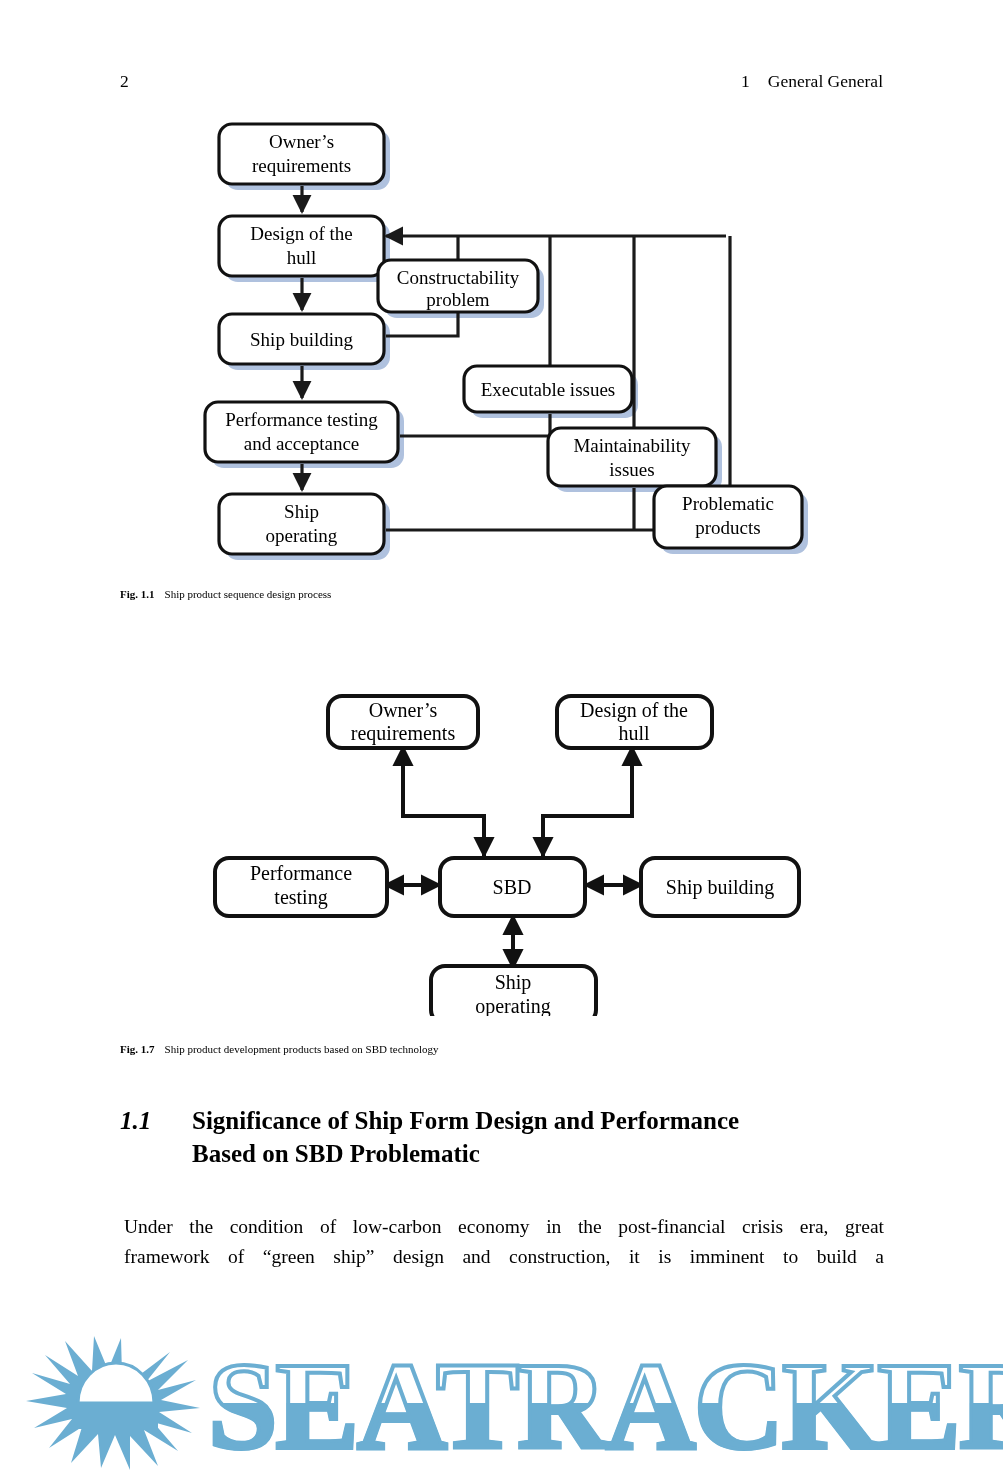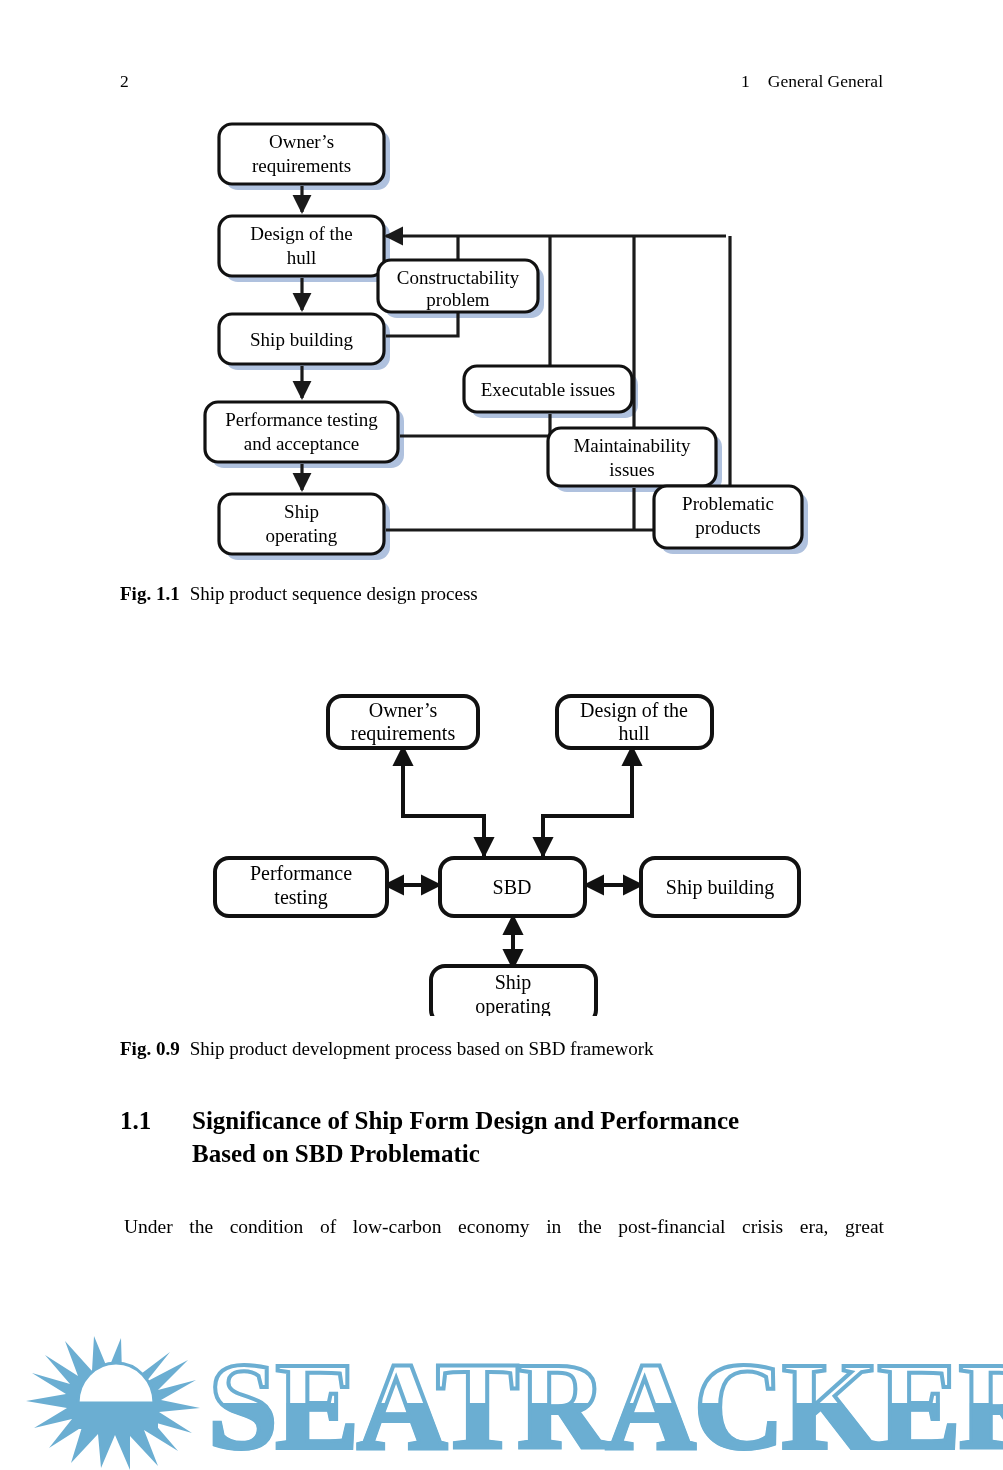--- a/index.html
+++ b/index.html
@@ -40,21 +40,21 @@
   .running-head .chapline { display: flex; }
   .running-head .chapline .chapnum { margin-right: 18px; }
 
   
   .figure-wrap { position: absolute; }
   .fig-svg { display: block; }
 
   .caption {
     position: absolute;
     left: 120px;
-    font-size: 19px;
+    font-size: 11px;
     line-height: 20px;
     white-space: nowrap;
   }
   .caption .cap-label {
     font-weight: bold;
     margin-right: 10px;
   }
 
   
   .section-heading {
@@ -64,20 +64,21 @@
     width: 790px;
     font-weight: bold;
     font-size: 25px;
     line-height: 33px;
     display: flex;
     align-items: flex-start;
   }
   .section-heading .sec-num {
     width: 72px;
     flex: 0 0 72px;
+    font-style: italic;
   }
   .section-heading .sec-title {
     flex: 1 1 auto;
   }
   .section-heading .sec-title .ln { display: block; }
 
   
   .body-copy {
     position: absolute;
     left: 120px;
@@ -259,34 +260,35 @@
 
         <text x="525" y="208">Ship building</text>
 
         <text x="318" y="303">Ship</text>
         <text x="318" y="327">operating</text>
       </g>
     </svg>
   </div>
 
   <div class="caption" style="top:1039px;">
-    <span class="cap-label">Fig. 0.9</span><span>Ship product development process based on SBD framework</span>
+    <span class="cap-label">Fig. 1.7</span><span>Ship product development products based on SBD technology</span>
   </div>
 
   <div class="section-heading">
     <span class="sec-num">1.1</span>
     <span class="sec-title">
       <span class="ln">Significance of Ship Form Design and Performance</span>
       <span class="ln">Based on SBD Problematic</span>
     </span>
   </div>
 
   <div class="body-copy">
     <p>
       <span class="ln">Under the condition of low-carbon economy in the post-financial crisis era, great</span>
+      <span class="ln last">framework of “green ship” design and construction, it is imminent to build a</span>
     </p>
   </div>
 
   <div class="watermark">
     <svg width="985" height="162" viewBox="0 0 985 162">
 
       <g fill="#6BAED2">
         <path d="M103 81
                  L152 44 L128 74 L170 52 L140 82 L178 72 L143 92
                  L182 100 L141 104 L174 125 L135 114 L160 143 L126 122

